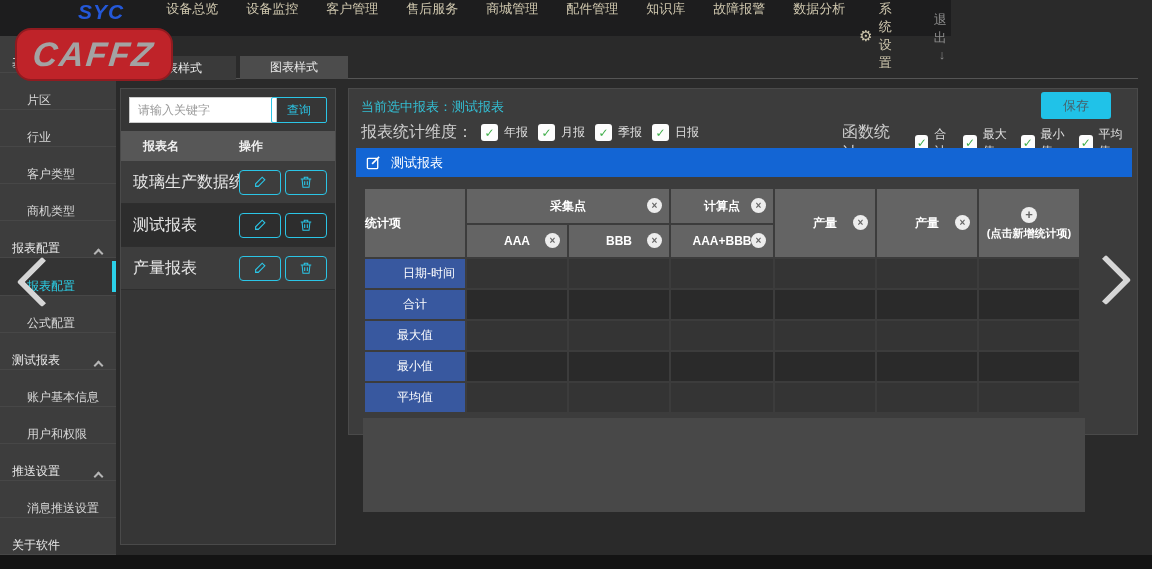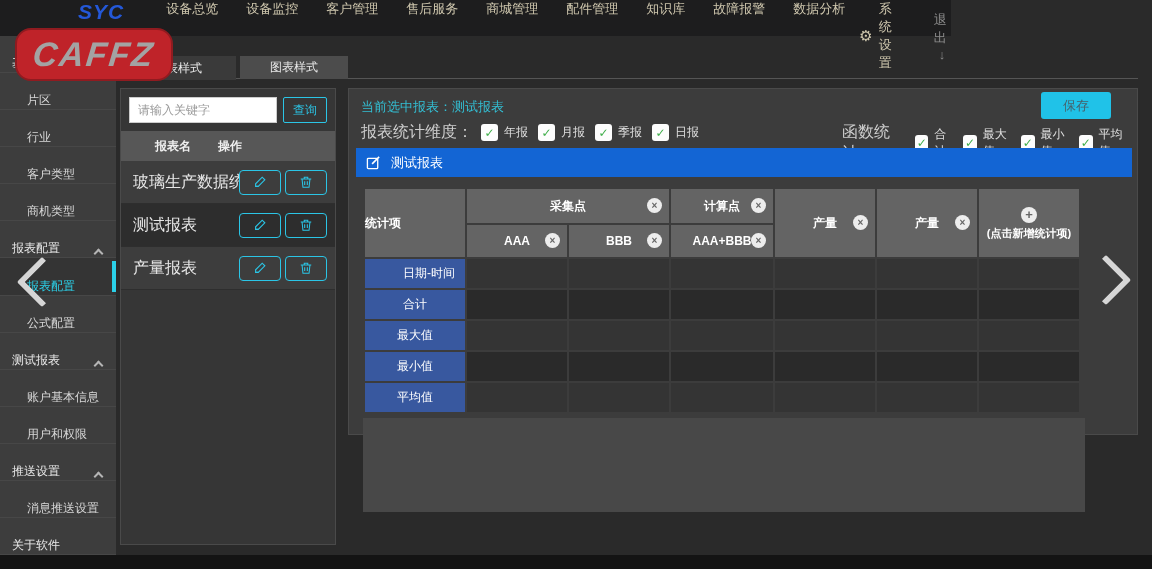--- a/index.html
+++ b/index.html
@@ -47,25 +47,25 @@
          justify-content:center; font-size:12px; color:#e8e8e8; cursor:pointer; }
   .tab.active { left:0; width:116px; background:#3a3a3a; height:24px; }
   .tab.inactive { left:120px; width:108px; background:#4c4c4c; }
 
   
   .left-panel { position:absolute; left:120px; top:88px; width:216px; height:457px;
                 background:#363636; border:1px solid #4a4a4a; z-index:2; }
   .search-input { position:absolute; left:8px; top:8px; width:148px; height:26px; background:#fff;
                   border:1px solid #ccc; font-size:12px; padding:0 8px; color:#6d28d9; }
   .search-input::placeholder { color:#9a9a9a; }
-  .btn-query { position:absolute; right:8px; top:8px; width:44px; height:26px; background:transparent;
+  .btn-query { position:absolute; right:8px; top:8px; width:56px; height:26px; background:transparent;
                border:1px solid #2bc5e6; color:#2bc5e6; font-size:12px; border-radius:2px; cursor:pointer; }
   .list-header { position:absolute; left:0; top:42px; width:100%; height:30px; background:#575757;
                  display:flex; align-items:center; color:#f0f0f0; font-size:12px; font-weight:bold; }
-  .list-header .c1 { padding-left:34px; width:97px; }
+  .list-header .c1 { padding-left:22px; width:118px; }
   .list-rows { position:absolute; left:0; top:72px; width:100%; }
   .list-row { height:43px; display:flex; align-items:center; position:relative;
               border-bottom:1px solid #2e2e2e; cursor:pointer; }
   .list-row:nth-child(odd) { background:#3d3d3d; }
   .list-row:nth-child(even) { background:#2d2d2d; }
   .row-name { padding-left:12px; font-size:16px; color:#e8e8e8; width:118px; overflow:hidden;
               white-space:nowrap; }
   .row-btn { width:42px; height:25px; border:1px solid #2bc5e6; border-radius:4px; background:transparent;
              display:flex; align-items:center; justify-content:center; cursor:pointer; margin-right:4px; }
   .btn-add-report { position:absolute; left:8px; bottom:8px; width:198px; height:26px;

